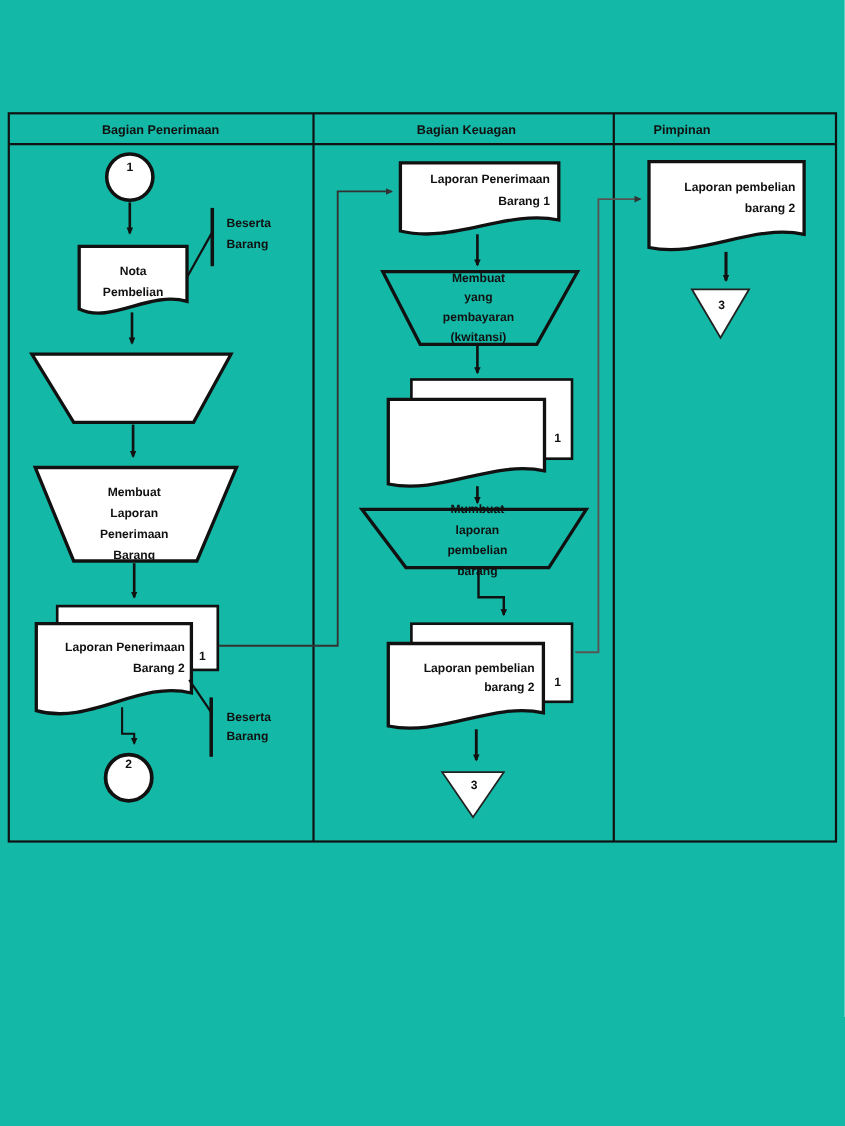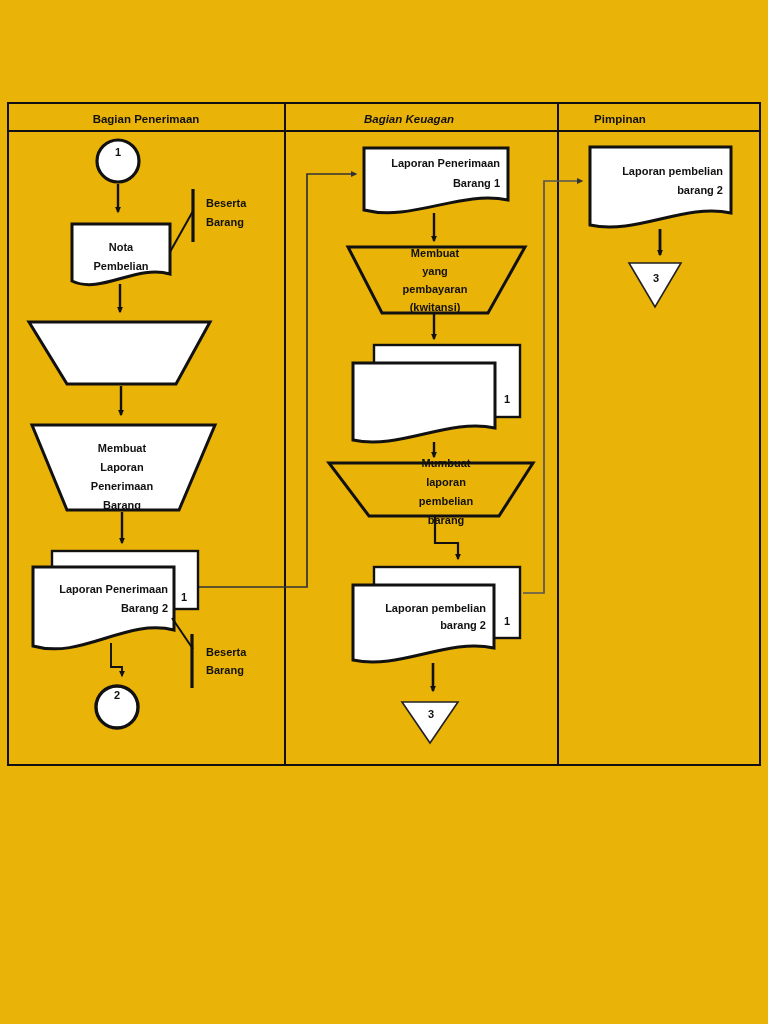--- a/index.html
+++ b/index.html
@@ -1,16 +1,16 @@
 <!DOCTYPE html>
 <html><head>
 <meta charset="utf-8">
 <style>
   html,body{margin:0;padding:0;background:#ffffff;}
-  #page{position:relative;width:768px;height:1024px;background:#eab308;overflow:hidden;
+  #page{position:relative;width:768px;height:1024px;background:#14b8a6;overflow:hidden;
         font-family:"Liberation Sans",sans-serif;}
   svg{position:absolute;left:0;top:0;}
   .t{position:absolute;font-weight:bold;font-size:11px;color:#111;white-space:nowrap;line-height:19px;}
   .ctr{transform:translateX(-50%);text-align:center;}
   .ralign{text-align:right;}
   .lane-header{font-size:11.5px;}
   .lh18{line-height:18px;}
   .lh17{line-height:17px;}
   .lh20{line-height:20px;}
 </style>
@@ -73,21 +73,21 @@
     <path d="M353,585 L494,585 L494,648 C447,638 400,670 353,660 Z" fill="#fff" stroke="#111" stroke-width="3"></path>
     <path d="M433,663 V691" fill="none" stroke="#111" stroke-width="2.6" marker-end="url(#ah)"></path>
     <path d="M402,702 L458,702 L430,743 Z" fill="#fff" stroke="#222" stroke-width="1.6"></path>
 
     <path d="M590,147 L731,147 L731,213 C684,203 637,235 590,225 Z" fill="#fff" stroke="#111" stroke-width="3"></path>
     <path d="M660,229 V255" fill="none" stroke="#111" stroke-width="2.8" marker-end="url(#ah)"></path>
     <path d="M629,263 L681,263 L655,307 Z" fill="#fff" stroke="#222" stroke-width="1.6"></path>
   </svg>
 
   <div class="t ctr lane-header" style="left:146px;top:110px;">Bagian Penerimaan</div>
-  <div class="t ctr lane-header" style="left:409px;top:110px;font-style:italic;">Bagian Keuagan</div>
+  <div class="t ctr lane-header" style="left:424px;top:110px;">Bagian Keuagan</div>
   <div class="t ctr lane-header" style="left:620px;top:110px;">Pimpinan</div>
 
   <div class="t ctr" style="left:118px;top:143px;">1</div>
   <div class="t ctr" style="left:121px;top:238px;">
     <div>Nota</div>
     <div>Pembelian</div>
   </div>
   <div class="t" style="left:206px;top:194px;">
     <div>Beserta</div>
     <div>Barang</div>
@@ -113,21 +113,21 @@
     <div>Laporan Penerimaan</div>
     <div>Barang 1</div>
   </div>
   <div class="t ctr lh18" style="left:435px;top:244px;">
     <div>Membuat</div>
     <div>yang</div>
     <div>pembayaran</div>
     <div>(kwitansi)</div>
   </div>
   <div class="t ctr" style="left:507px;top:390px;">1</div>
-  <div class="t ctr" style="left:446px;top:454px;">
+  <div class="t ctr" style="left:434px;top:454px;">
     <div>Mumbuat</div>
     <div>laporan</div>
     <div>pembelian</div>
     <div>barang</div>
   </div>
   <div class="t ralign lh17" style="right:282px;top:600px;">
     <div>Laporan pembelian</div>
     <div>barang 2</div>
   </div>
   <div class="t ctr" style="left:507px;top:612px;">1</div>

